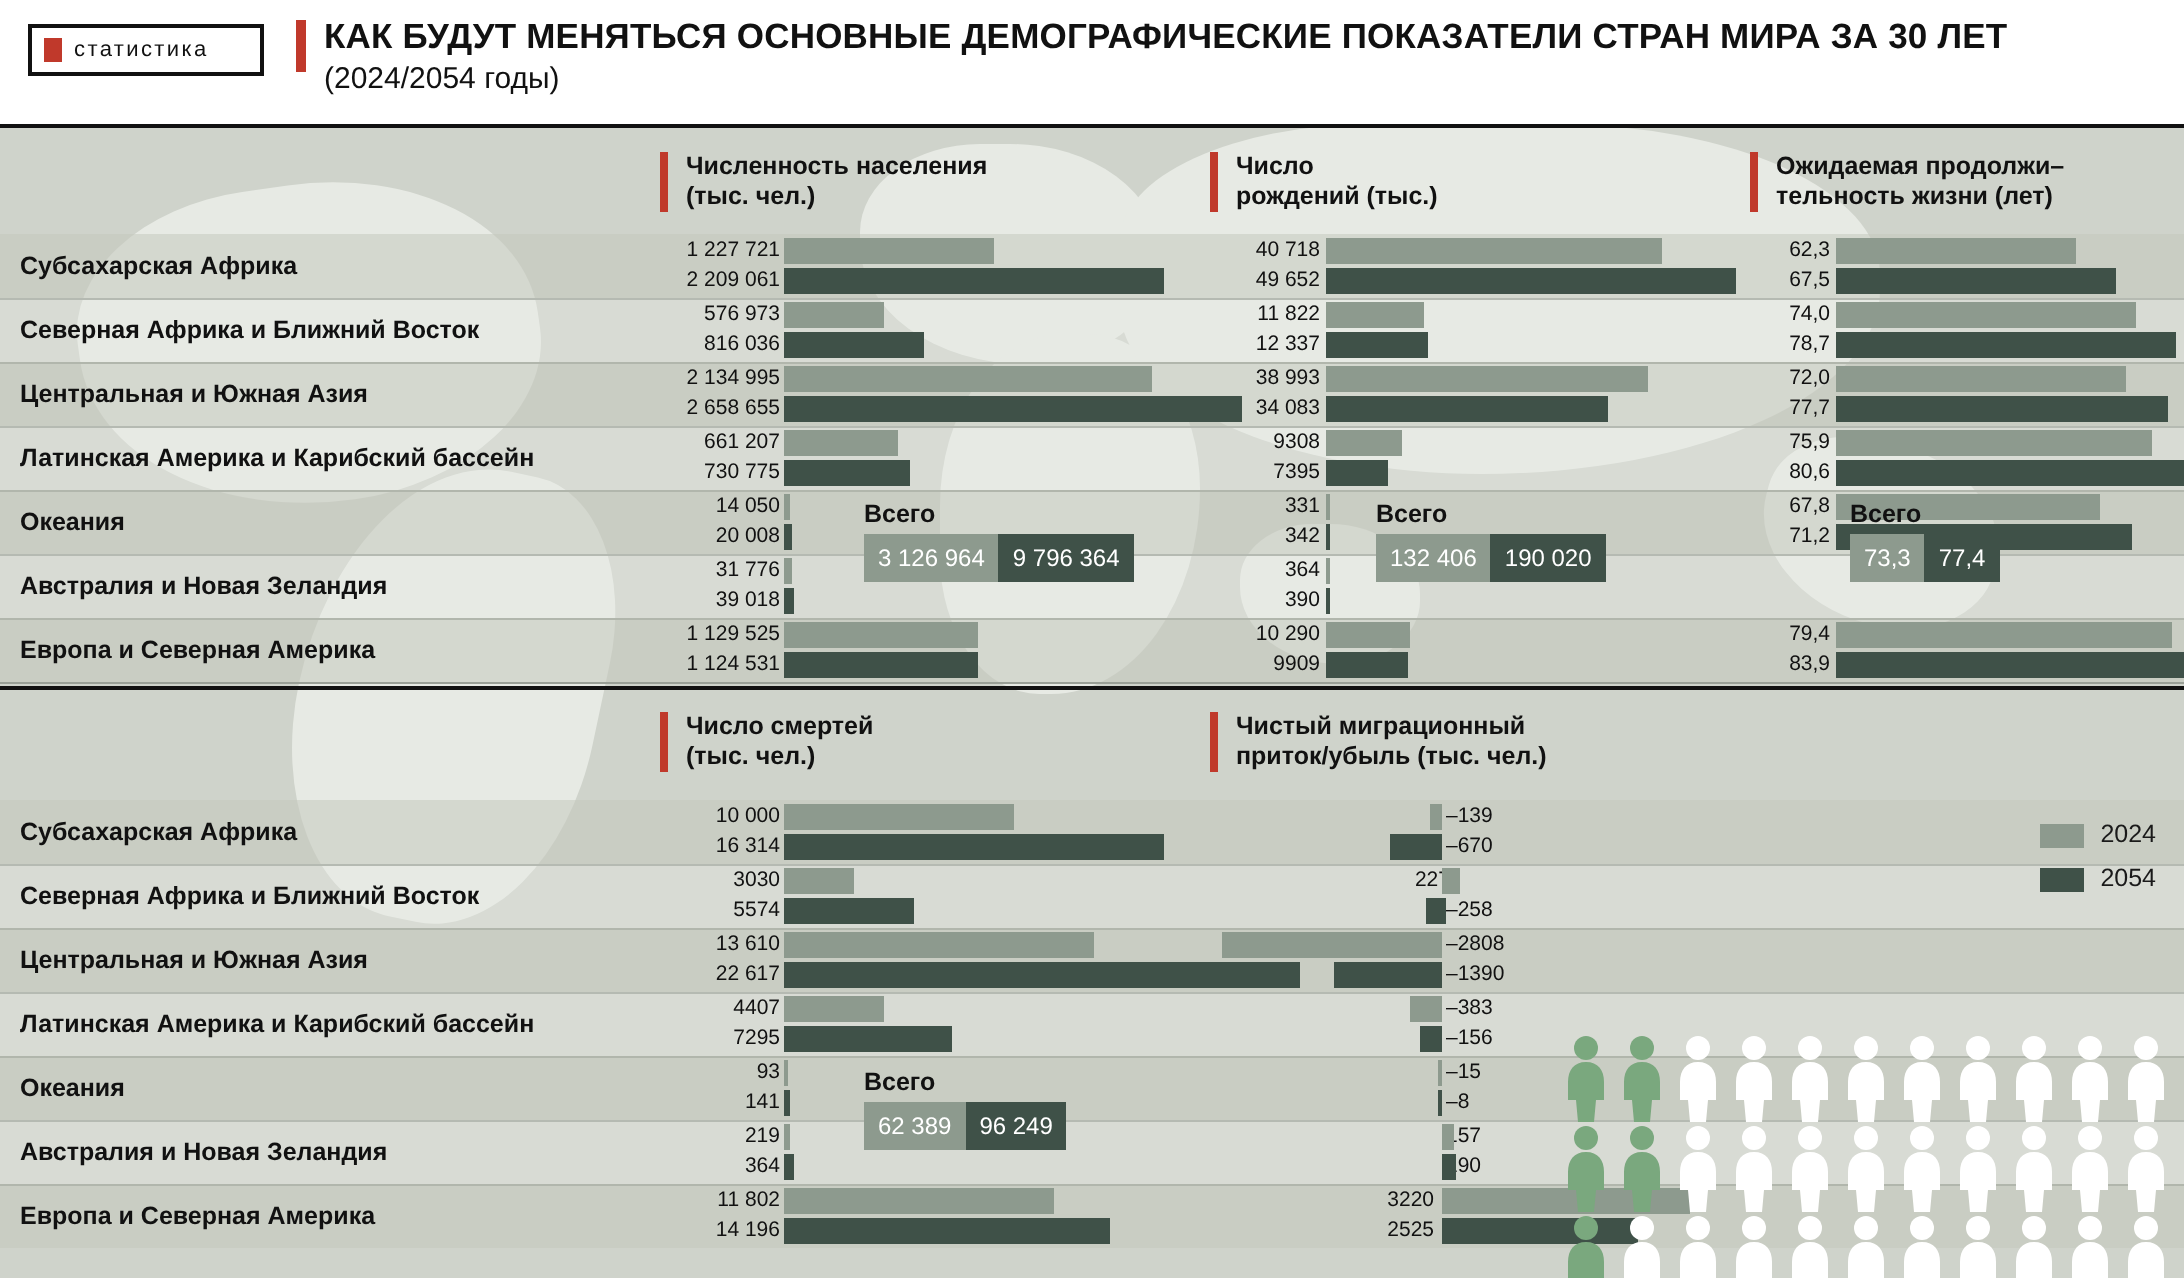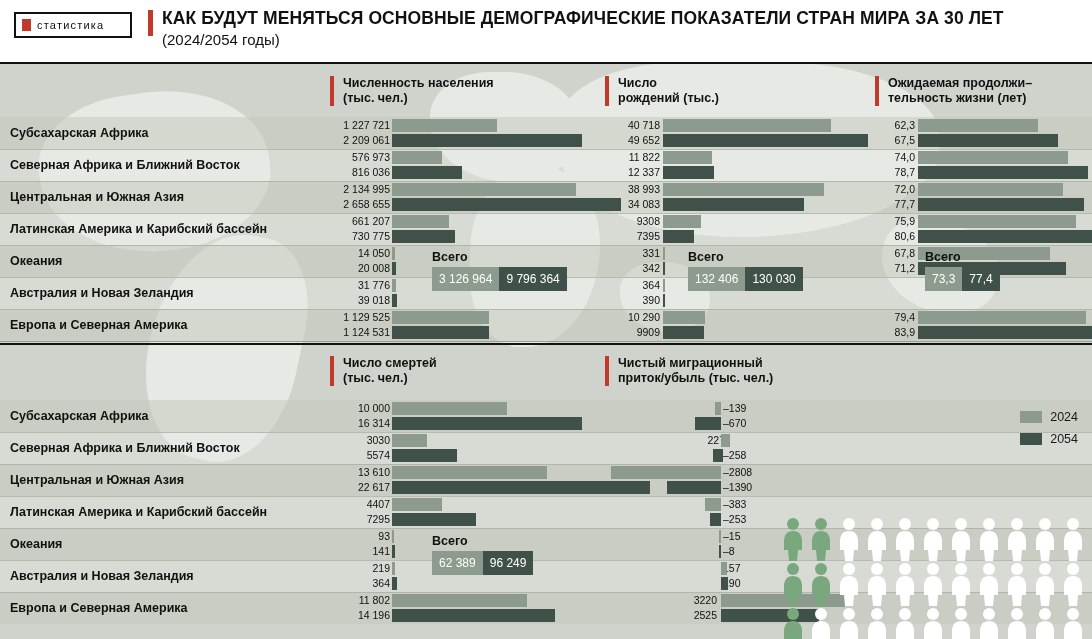--- a/index.html
+++ b/index.html
@@ -102,21 +102,21 @@
   .total .lbl{font-size:12.5px;font-weight:700;color:#111;margin-bottom:3px;}
   .total .boxes{display:flex;}
   .total .bx{
     font-size:12px;color:#fff;padding:5px 7px;white-space:nowrap;
   }
   .bx24{background:#8d9a8e;}
   .bx54{background:#3f5148;}
 
   
   .legend{position:absolute;right:14px;top:348px;z-index:6;font-size:12.5px;}
-  .legend .lg{display:flex;align-items:center;margin-bottom:8px;}
+  .legend .lg{display:flex;align-items:flex-end;margin-bottom:8px;}
   .legend .sw{width:22px;height:12px;margin-right:8px;}
   .sw24{background:#8d9a8e;}
   .sw54{background:#3f5148;}
 
   
   .people{
     position:absolute;left:780px;top:455px;width:312px;height:180px;z-index:4;
   }
   .people .prow{display:flex;height:45px;}
   .person{width:26px;height:44px;margin-right:2px;}
@@ -408,21 +408,21 @@
     <div class="lbl">Всего</div>
     <div class="boxes">
       <div class="bx bx24">3 126 964</div>
       <div class="bx bx54">9 796 364</div>
     </div>
   </div>
   <div class="total" style="left:688px;top:188px;">
     <div class="lbl">Всего</div>
     <div class="boxes">
       <div class="bx bx24">132 406</div>
-      <div class="bx bx54">130 030</div>
+      <div class="bx bx54">190 020</div>
     </div>
   </div>
   <div class="total" style="left:925px;top:188px;">
     <div class="lbl">Всего</div>
     <div class="boxes">
       <div class="bx bx24">73,3</div>
       <div class="bx bx54">77,4</div>
     </div>
   </div>
 
@@ -527,21 +527,21 @@
             <div>7295</div>
           </div>
           <div class="bars" style="left:62px;">
             <div class="bar b24" style="width:50px;"></div>
             <div class="bar b54" style="width:84px;"></div>
           </div>
         </div>
         <div class="metric" style="left:605px;width:200px;">
           <div class="vals" style="left:118px;width:60px;text-align:left;">
             <div>–383</div>
-            <div>–253</div>
+            <div>–156</div>
           </div>
           <div class="bars" style="left:0;width:116px;display:flex;flex-direction:column;align-items:flex-end;">
             <div class="bar b24" style="width:16px;"></div>
             <div class="bar b54" style="width:11px;"></div>
           </div>
         </div>
       </div>
       <div class="sep" style="top:128px;"></div>
 
       <div class="row alt">

